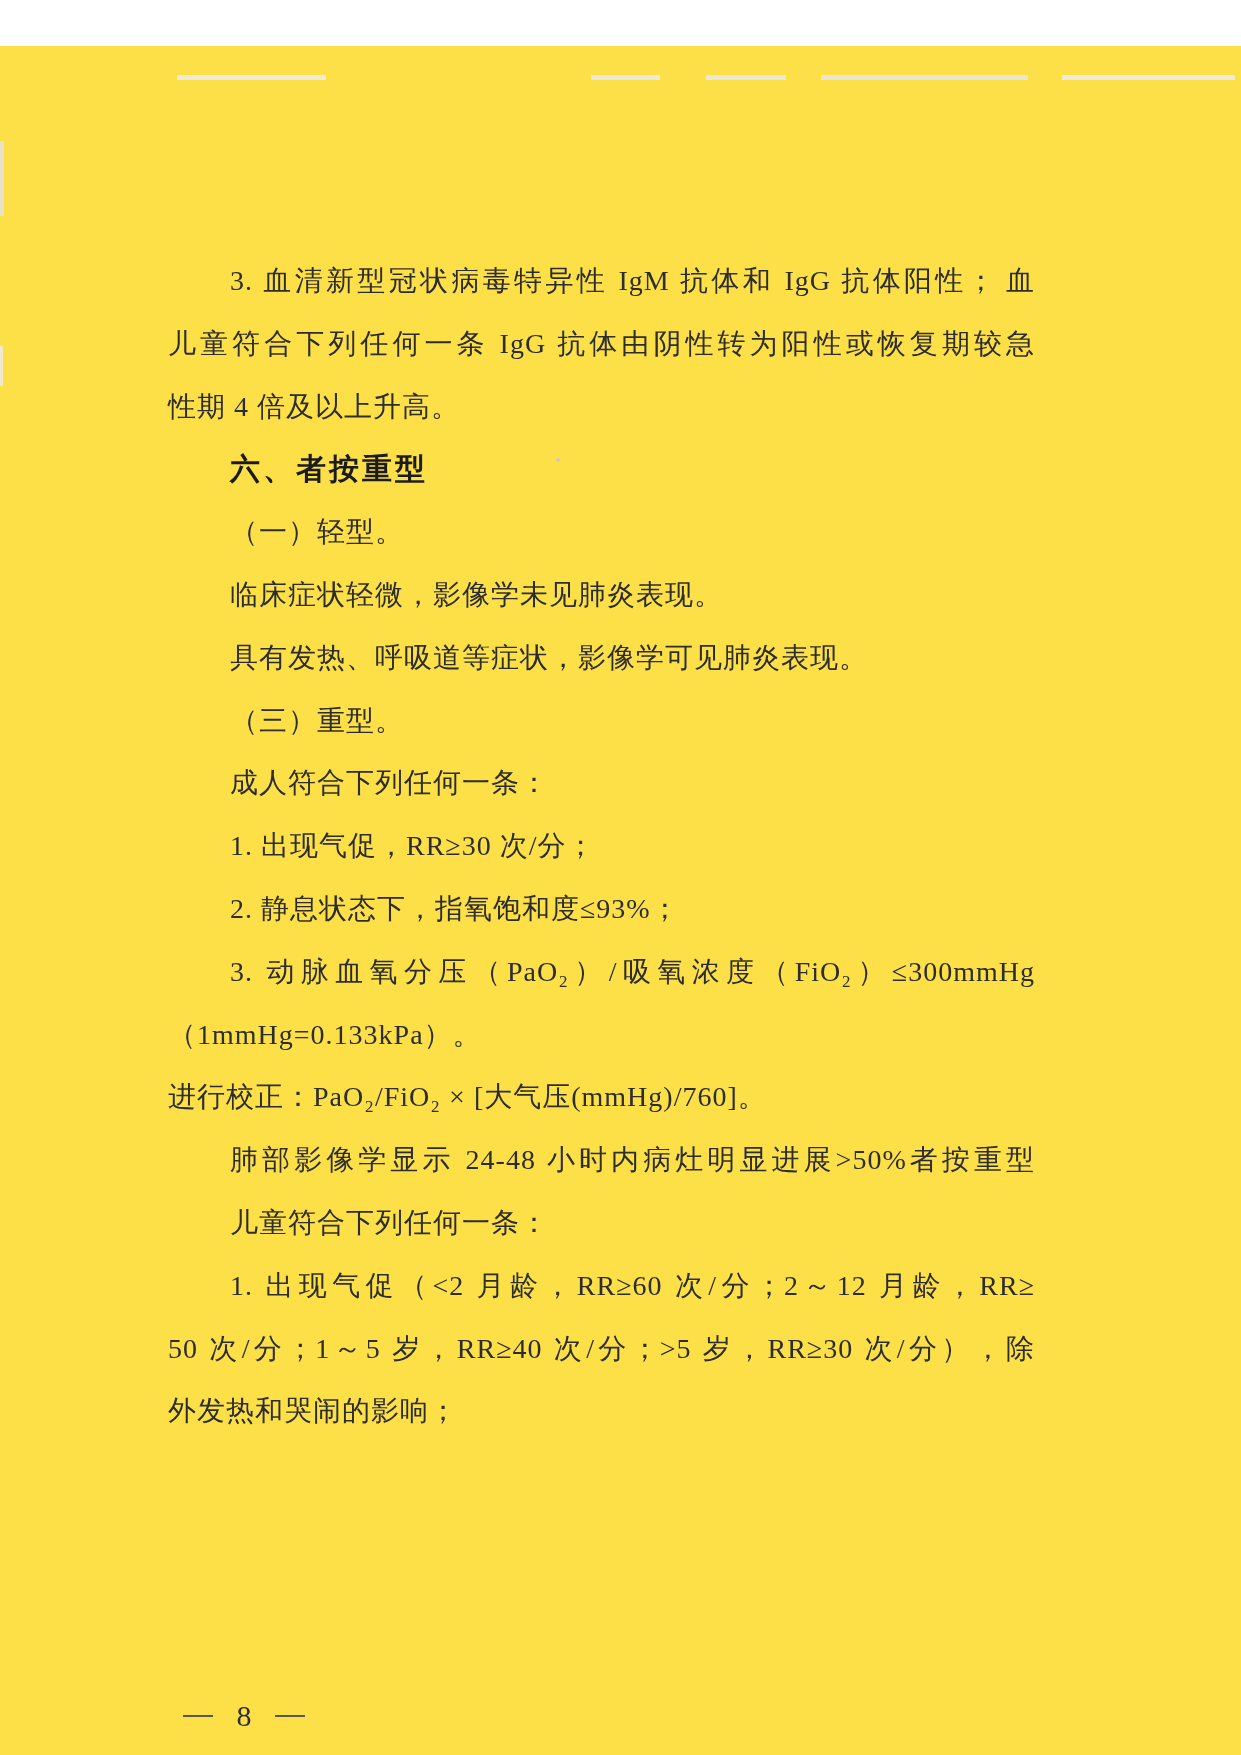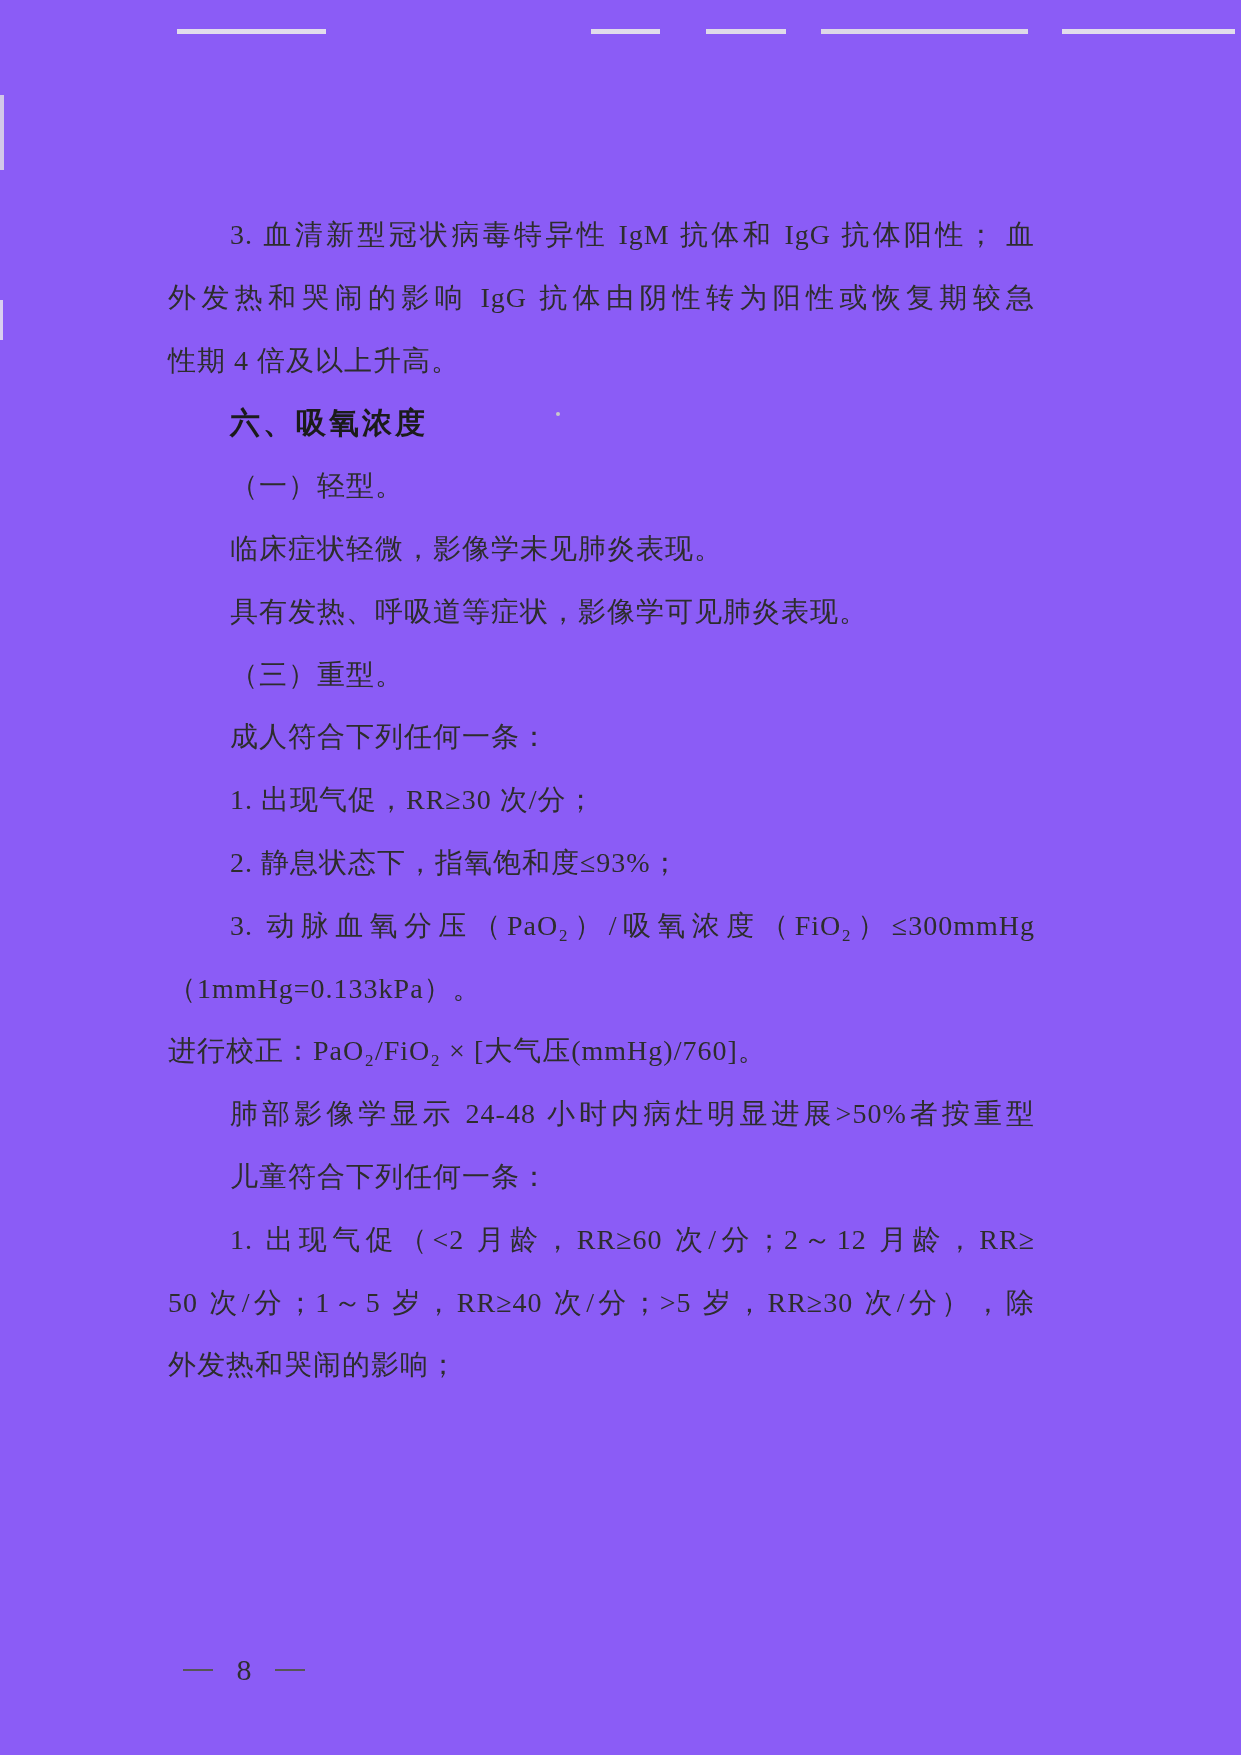--- a/index.html
+++ b/index.html
@@ -5,21 +5,22 @@
   html, body { margin: 0; padding: 0; }
   body {
     width: 1241px; height: 1755px;
     background: #ffffff;
     position: relative;
     font-family: "Liberation Serif", "DejaVu Serif", serif;
     overflow: hidden;
   }
   .page {
     position: absolute; inset: 0;
-    background: #8b5cf6;
+    background: #fde047;
+    margin-top: 46px;
   }
   
   .streak {
     position: absolute; top: 29px; left: 85px; width: 1150px; height: 5px;
     background: linear-gradient(to right,
       transparent 0 8%, #ebebeb 8% 21%, transparent 21% 44%,
       #eaeaea 44% 50%, transparent 50% 54%, #e8e8e8 54% 61%,
       transparent 61% 64%, #e6e6e6 64% 82%, transparent 82% 85%,
       #ebebeb 85% 100%);
     opacity: .9;
@@ -85,23 +86,23 @@
 
 <div class="page">
 
   <div class="streak"></div>
   <div class="edge-mark-1"></div>
   <div class="edge-mark-2"></div>
   <div class="speck"></div>
 
   <div class="doc">
     <div class="ln ind j">3. 血清新型冠状病毒特异性 IgM 抗体和 IgG 抗体阳性； 血</div>
-    <div class="ln j">外发热和哭闹的影响 IgG 抗体由阴性转为阳性或恢复期较急</div>
+    <div class="ln j">儿童符合下列任何一条 IgG 抗体由阴性转为阳性或恢复期较急</div>
     <div class="ln">性期 4 倍及以上升高。</div>
-    <div class="ln ind hd">六、吸氧浓度</div>
+    <div class="ln ind hd">六、者按重型</div>
     <div class="ln ind">（一）轻型。</div>
     <div class="ln ind">临床症状轻微，影像学未见肺炎表现。</div>
     <div class="ln ind">具有发热、呼吸道等症状，影像学可见肺炎表现。</div>
     <div class="ln ind">（三）重型。</div>
     <div class="ln ind">成人符合下列任何一条：</div>
     <div class="ln ind">1. 出现气促，RR≥30 次/分；</div>
     <div class="ln ind">2. 静息状态下，指氧饱和度≤93%；</div>
     <div class="ln ind j">3. 动脉血氧分压（PaO₂）/吸氧浓度（FiO₂）≤300mmHg</div>
     <div class="ln">（1mmHg=0.133kPa）。</div>
     <div class="ln">进行校正：PaO₂/FiO₂ × [大气压(mmHg)/760]。</div>

